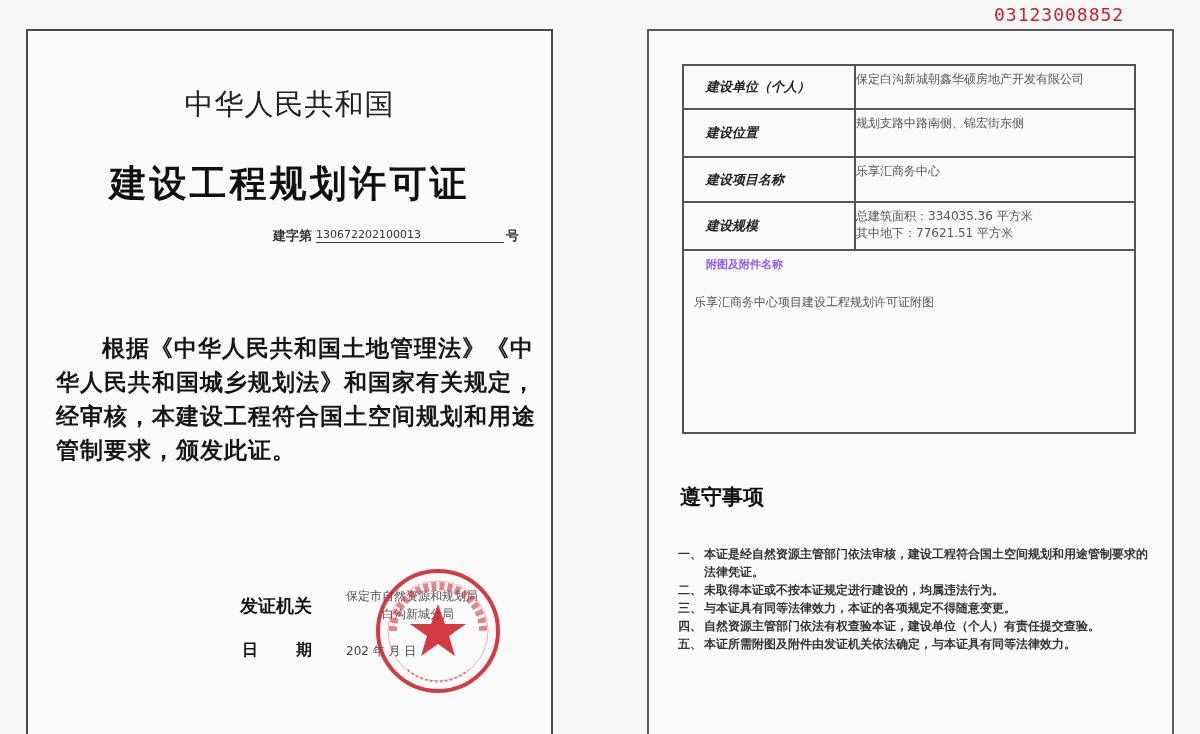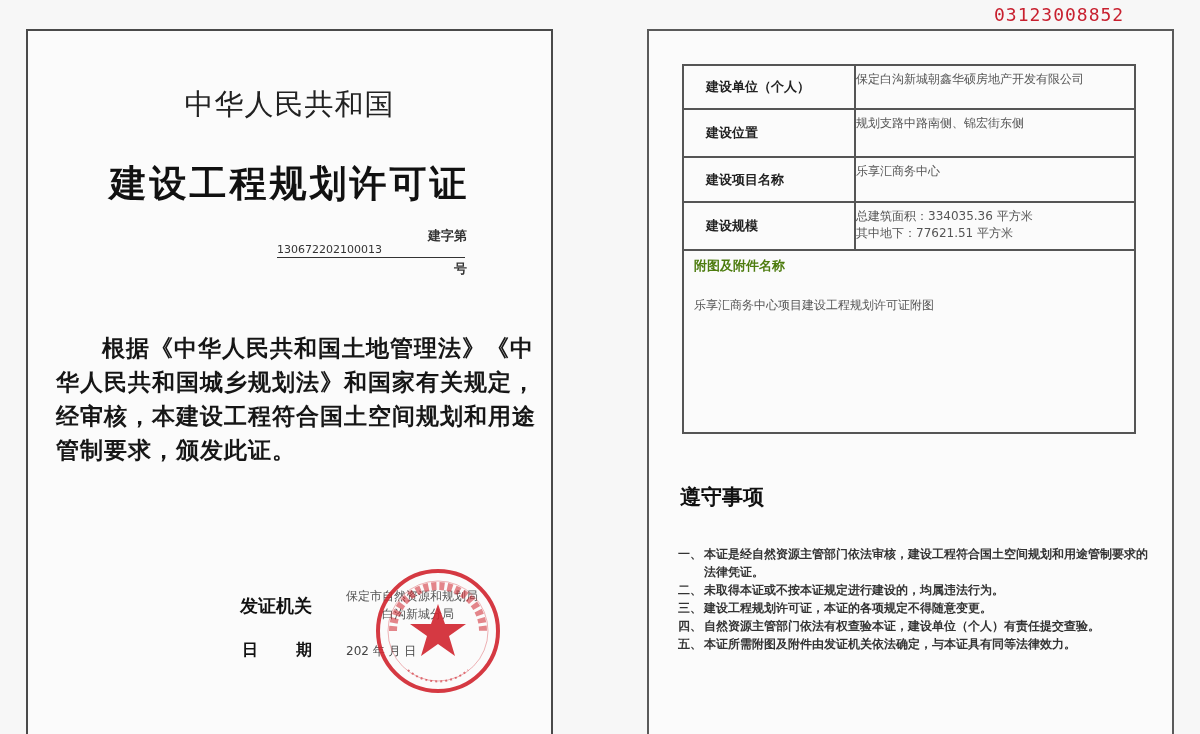--- a/index.html
+++ b/index.html
@@ -27,21 +27,21 @@
   .country {
     position:absolute; left:0; width:523px; top:54px; text-align:center;
     font-family:"DejaVu Serif", serif; font-size:29px; letter-spacing:1px; color:#222;
   }
   .cert-title {
     position:absolute; left:0; width:523px; top:128px; text-align:center;
     font-size:37px; font-weight:bold; letter-spacing:3px; color:#111;
   }
   .permit-no {
     position:absolute; left:245px; top:196px; font-size:13px; font-weight:bold; color:#333;
-    display:flex; align-items:flex-end;flex-direction:column;
+    display:flex; align-items:flex-end;
   }
   .permit-no .line {
     display:inline-block; width:188px; border-bottom:1.5px solid #333; 
     font-size:11px; font-weight:normal; margin:0 2px 0 4px; padding-bottom:1px; position:relative; top:-2px;
   }
   .body-text {
     position:absolute; left:28px; top:300px; width:480px;
     font-size:23px; font-weight:bold; line-height:34px; color:#161616;
     text-indent:2em; letter-spacing:1px;
   }
@@ -54,26 +54,26 @@
     position:absolute; left:345px; top:535px; width:130px; height:130px;
   }
   
   .info-table {
     position:absolute; left:33px; top:33px; width:454px; border-collapse:collapse;
   }
   .info-table td {
     border:2px solid #555; padding:0; vertical-align:top;
   }
   .info-table td.k {
-    width:148px; font-size:13px; font-weight:bold; padding-left:22px; vertical-align:middle; color:#222;
+    width:148px; font-size:13px; font-weight:bold; padding-left:22px; vertical-align:middle; color:#222;font-style:italic;
   }
   .info-table td.v {
     font-size:12px; color:#555; padding:5px 0 0 0; line-height:17px;
   }
-  .attach-label { font-size:13px; font-weight:bold; color:#4d7c0f; padding:6px 0 0 10px; }
+  .attach-label { font-size:11px; font-weight:bold; color:#8b5cf6; padding:6px 0 0 22px; }
   .attach-val { font-size:12px; color:#555; padding:22px 0 0 10px; }
   .rules-title {
     position:absolute; left:31px; top:452px; font-size:21px; font-weight:bold; color:#111;
   }
   .rules {
     position:absolute; left:29px; top:514px; width:470px; font-size:12px; font-weight:bold; color:#333; line-height:18px;
   }
   .rule { display:flex; }
   .rule .n { width:26px; flex:none; }
 </style>
@@ -145,21 +145,21 @@
     <div class="rule">
       <span class="n">一、</span>
       <span>本证是经自然资源主管部门依法审核，建设工程符合国土空间规划和用途管制要求的法律凭证。</span>
     </div>
     <div class="rule">
       <span class="n">二、</span>
       <span>未取得本证或不按本证规定进行建设的，均属违法行为。</span>
     </div>
     <div class="rule">
       <span class="n">三、</span>
-      <span>建设工程规划许可证，本证的各项规定不得随意变更。</span>
+      <span>与本证具有同等法律效力，本证的各项规定不得随意变更。</span>
     </div>
     <div class="rule">
       <span class="n">四、</span>
       <span>自然资源主管部门依法有权查验本证，建设单位（个人）有责任提交查验。</span>
     </div>
     <div class="rule">
       <span class="n">五、</span>
       <span>本证所需附图及附件由发证机关依法确定，与本证具有同等法律效力。</span>
     </div>
   </div>

